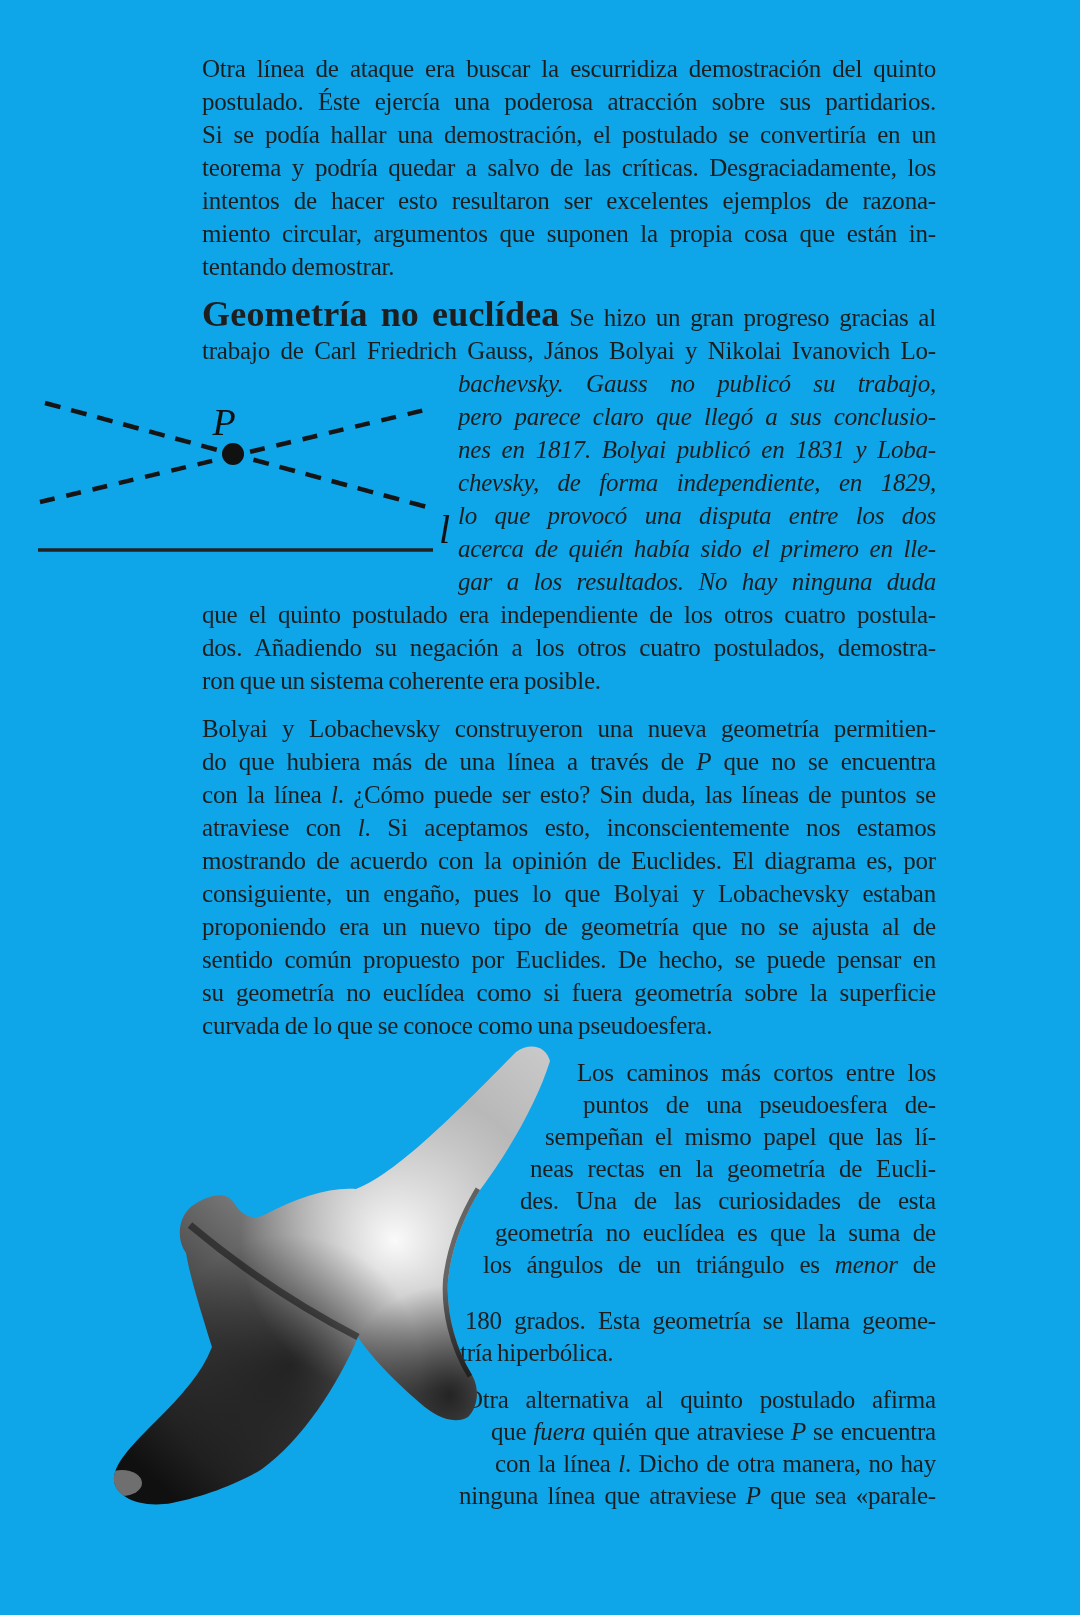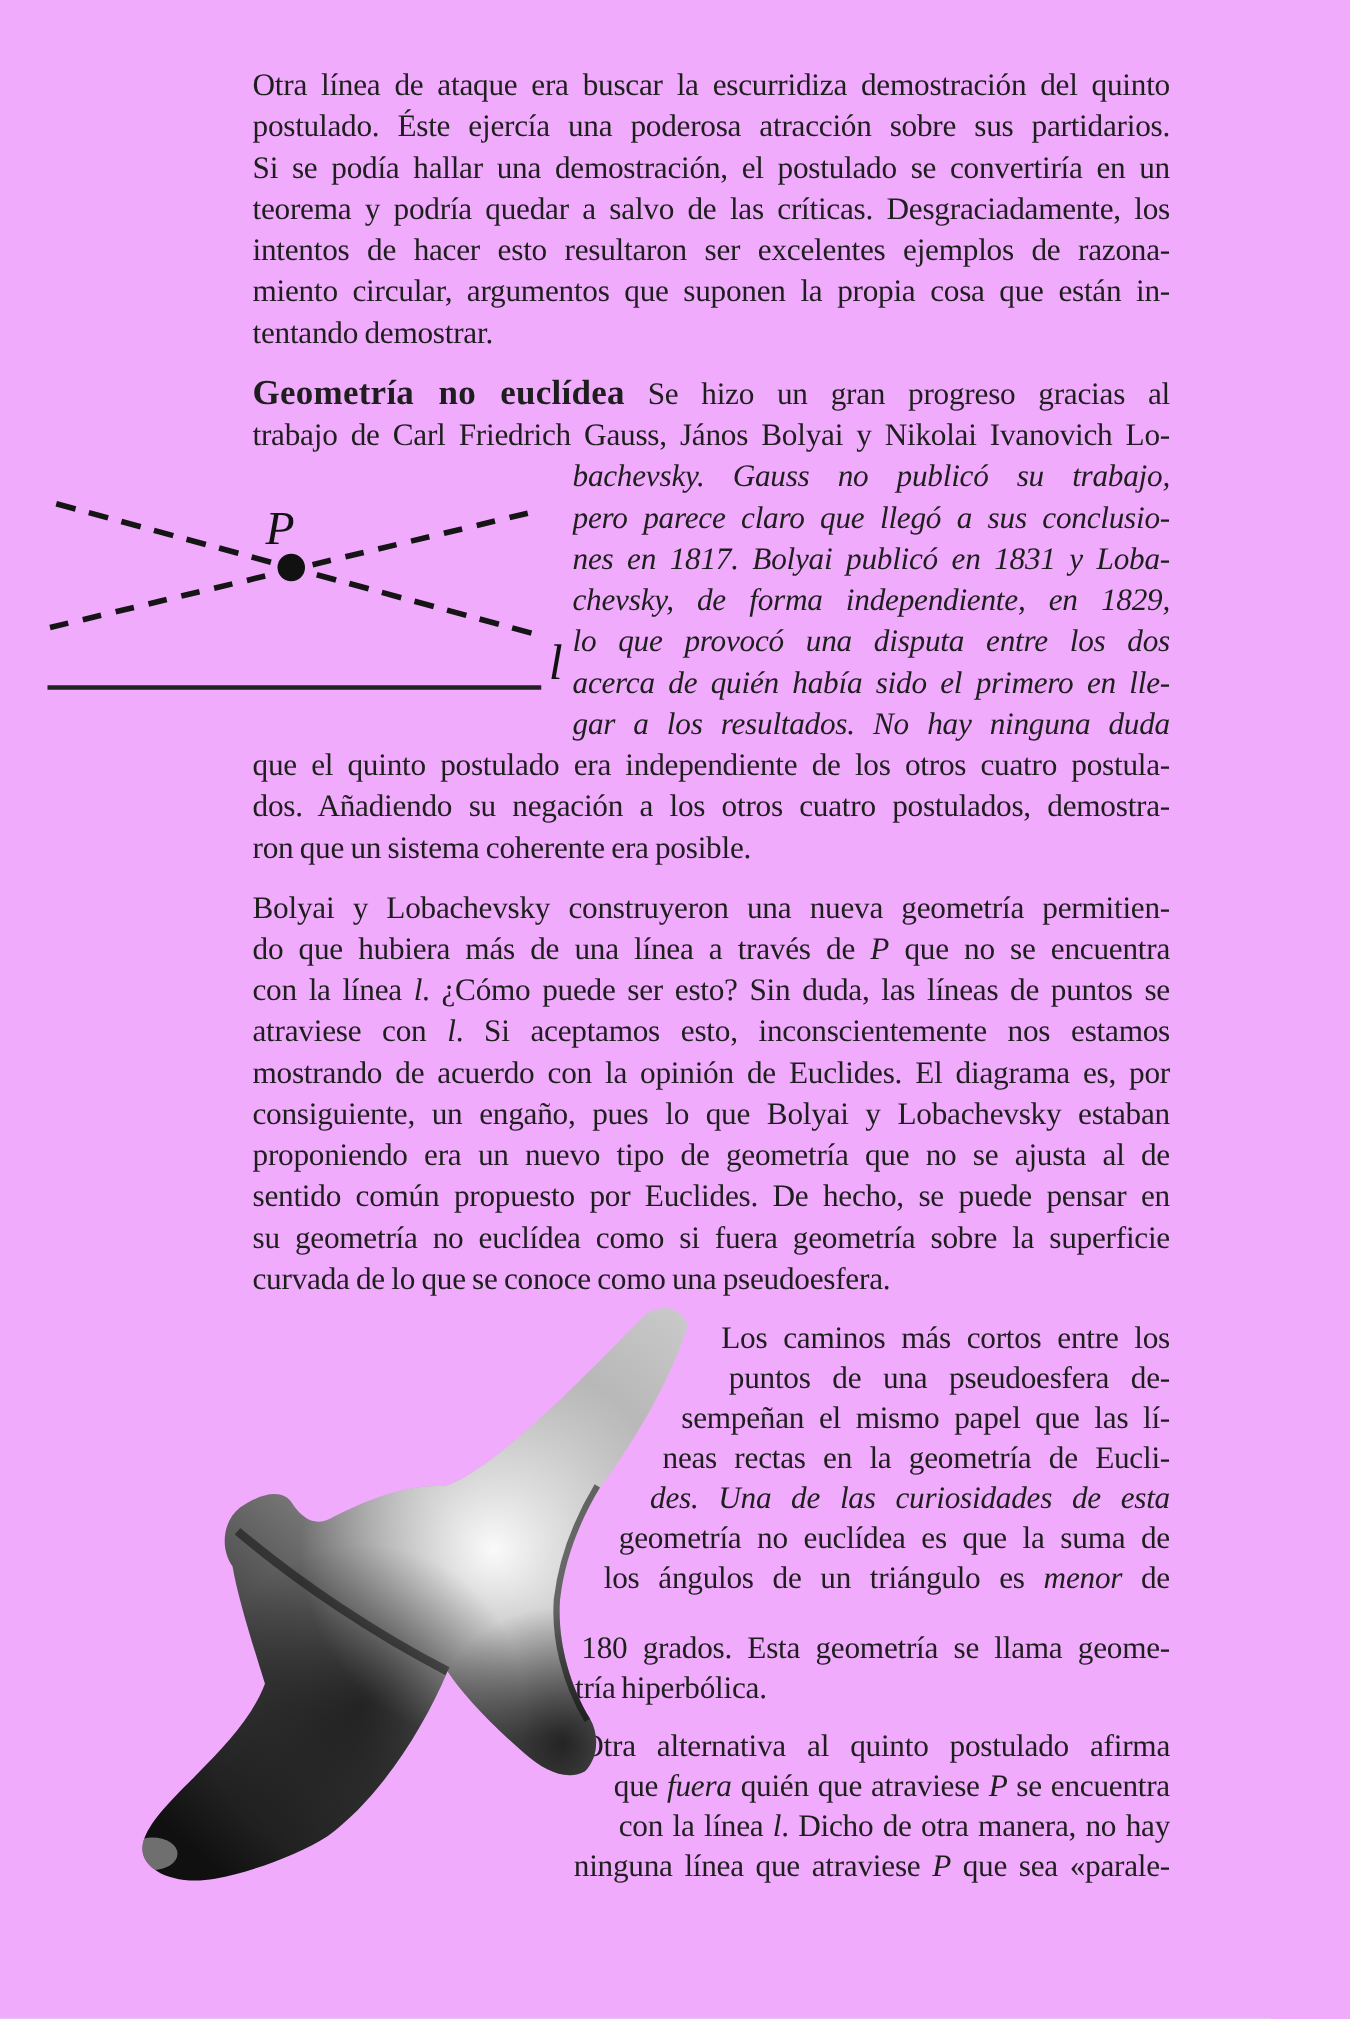--- a/index.html
+++ b/index.html
@@ -1,19 +1,19 @@
 <!DOCTYPE html>
 <html><head>
 <meta charset="utf-8">
 <style>
   html,body{margin:0;padding:0;background:#e8e8e8;}
   .page{
     position:relative;
     width:1080px;height:1615px;
-    background:#f0abfc;
+    background:#0ea5e9;
     overflow:hidden;
     font-family:"Liberation Serif","DejaVu Serif",serif;
     font-size:25px;
     color:#1e1e1e;
     box-sizing:border-box;
     padding-top:52px;
   }
   .col{margin-left:202px;width:734px;}
   .para{overflow:hidden;letter-spacing:-0.2px;word-spacing:-1px;}
   .para .line{
@@ -24,21 +24,21 @@
   }
   .para .line.unjust{text-align:left;text-align-last:left;}
   .gap{margin-top:15px;}
   
   .rc{margin-left:256px;width:478px;font-style:italic;}
   
   .ps{margin-left:233px;width:501px;word-spacing:-1.5px;}
   .ps .line{line-height:32px;}
   b.heading{
     font-weight:bold;
-    font-size:28px;
+    font-size:36px;
     letter-spacing:0.2px;
   }
   i{font-style:italic;}
   .fig1{
     position:absolute;left:18px;top:383px;width:435px;height:190px;
   }
   .fig2{
     position:absolute;left:40px;top:1025px;width:540px;height:500px;
   }
   svg{display:block;}
@@ -90,21 +90,21 @@
         <div class="line"><span>proponiendo era un nuevo tipo de geometría que no se ajusta al de</span></div>
         <div class="line"><span>sentido común propuesto por Euclides. De hecho, se puede pensar en</span></div>
         <div class="line"><span>su geometría no euclídea como si fuera geometría sobre la superficie</span></div>
         <div class="line unjust"><span>curvada de lo que se conoce como una pseudoesfera.</span></div>
       </div>
     <div class="para gap ps">
         <div class="line" style="padding-left: 142px;"><span>Los caminos más cortos entre los</span></div>
         <div class="line" style="padding-left: 148px;"><span>puntos de una pseudoesfera de-</span></div>
         <div class="line" style="padding-left: 110px;"><span>sempeñan el mismo papel que las lí-</span></div>
         <div class="line" style="padding-left: 95px;"><span>neas rectas en la geometría de Eucli-</span></div>
-        <div class="line" style="padding-left: 85px; font-style: italic;"><span>des. Una de las curiosidades de esta</span></div>
+        <div class="line" style="padding-left: 85px;"><span>des. Una de las curiosidades de esta</span></div>
         <div class="line" style="padding-left: 60px;"><span>geometría no euclídea es que la suma de</span></div>
         <div class="line" style="padding-left: 48px;"><span>los ángulos de un triángulo es </span><i>menor</i><span> de</span></div>
         <div class="line" style="padding-left: 30px; margin-top: 24px;"><span>180 grados. Esta geometría se llama geome-</span></div>
         <div class="line unjust" style="padding-left: 25px;"><span>tría hiperbólica.</span></div>
       </div>
     <div class="para gap ps">
         <div class="line" style="padding-left: 30px;"><span>Otra alternativa al quinto postulado afirma</span></div>
         <div class="line" style="padding-left: 56px;"><span>que </span><i>fuera</i><span> quién que atraviese </span><i>P</i><span> se encuentra</span></div>
         <div class="line" style="padding-left: 60px;"><span>con la línea </span><i>l</i><span>. Dicho de otra manera, no hay</span></div>
         <div class="line" style="padding-left: 24px;"><span>ninguna línea que atraviese </span><i>P</i><span> que sea «parale-</span></div>

